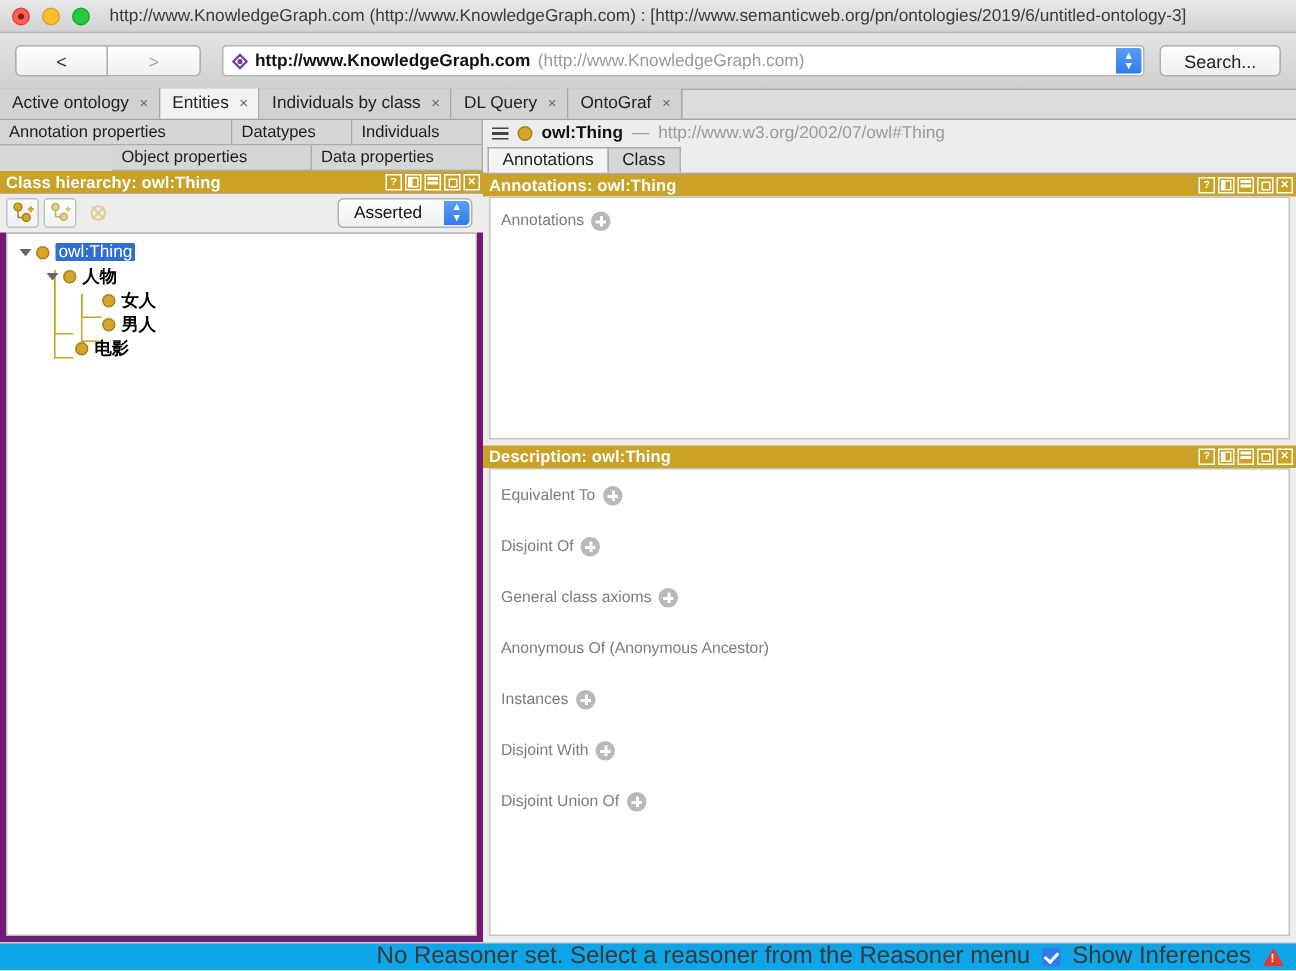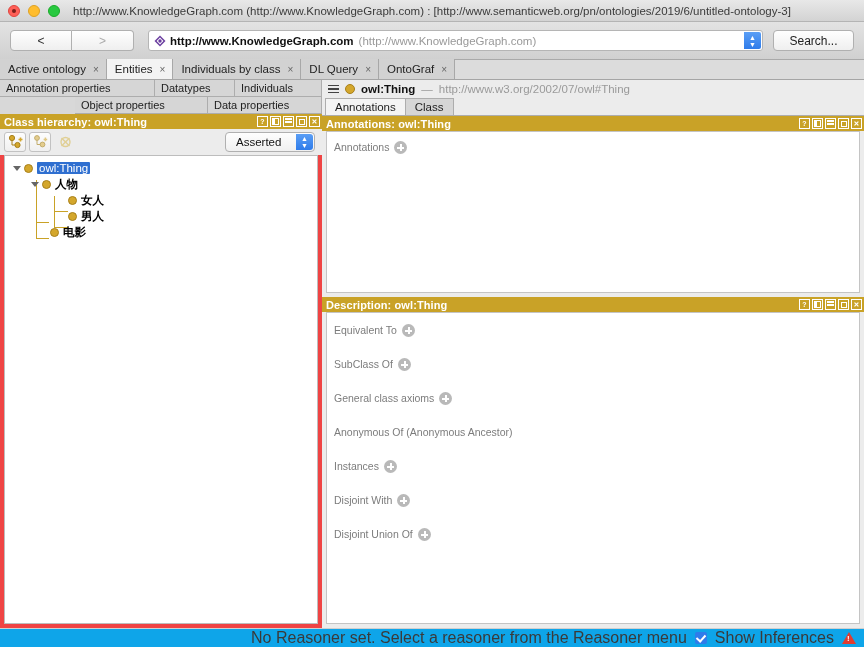--- a/index.html
+++ b/index.html
@@ -163,21 +163,21 @@
     min-height: 0;
     padding: 0;
   }
 
   
   .left {
     width: 322px;
     flex: 0 0 322px;
     display: flex;
     flex-direction: column;
-    background: #ef4444;
+    background: #701a75;
     min-height: 0;
   }
   .subtabs-row {
     display: flex;
     height: 17px;
     flex: 0 0 17px;
     background: #d8d8d8;
   }
   .subtab {
     flex: 1;
@@ -691,21 +691,21 @@
               </span>
             <span class="hbtn">✕</span>
           </span>
         </div>
         <div class="sect-body">
           <div class="row-item">
             <span>Equivalent To</span>
             <span class="plus"></span>
           </div>
           <div class="row-item">
-            <span>SubClass Of</span>
+            <span>Disjoint Of</span>
             <span class="plus"></span>
           </div>
           <div class="row-item">
             <span>General class axioms</span>
             <span class="plus"></span>
           </div>
           <div class="row-item">
             <span>Anonymous Of (Anonymous Ancestor)</span>
           </div>
           <div class="row-item">

